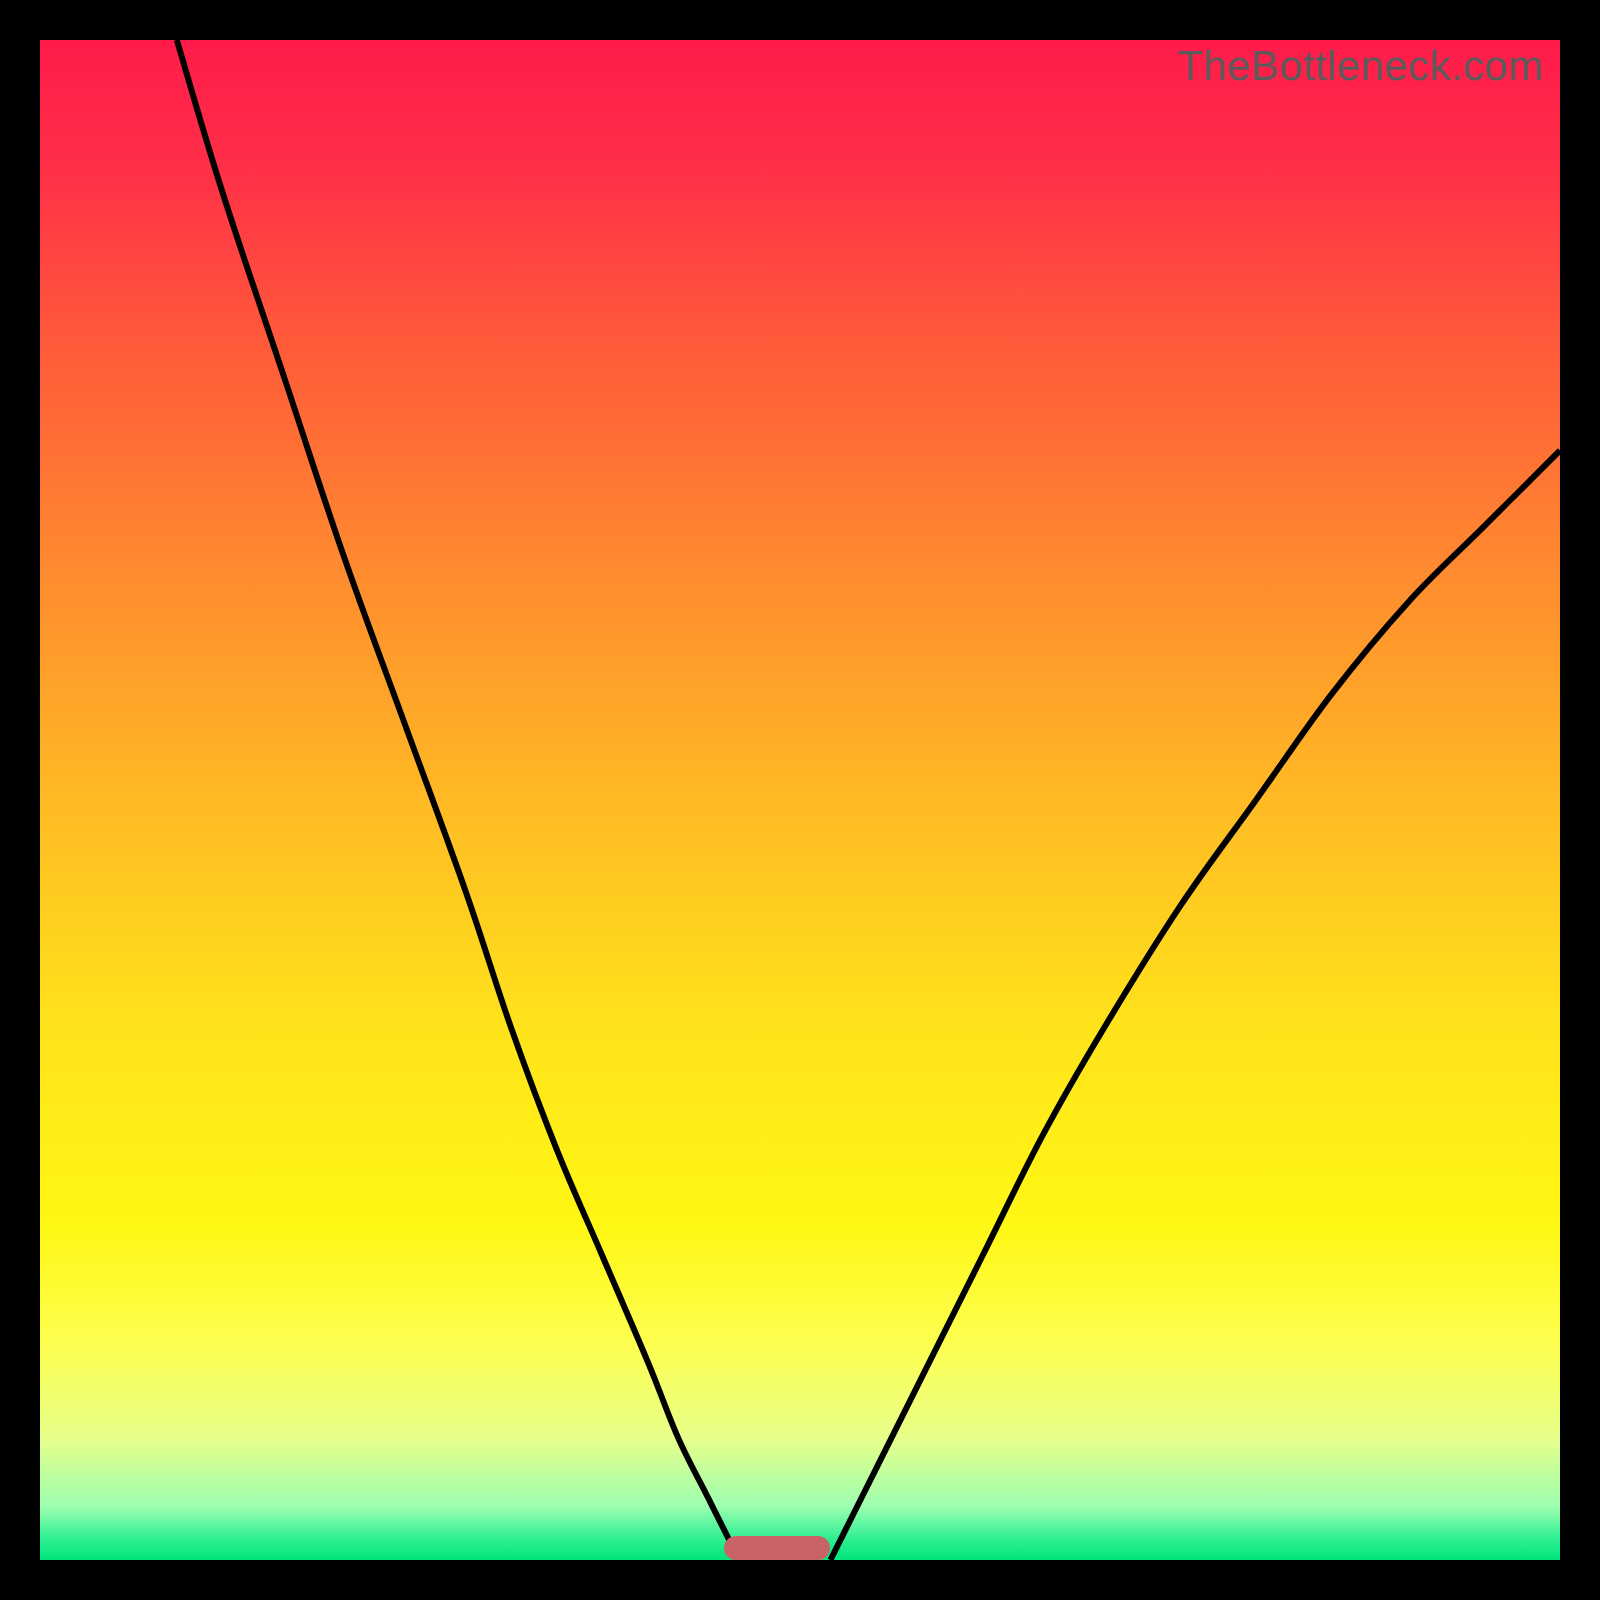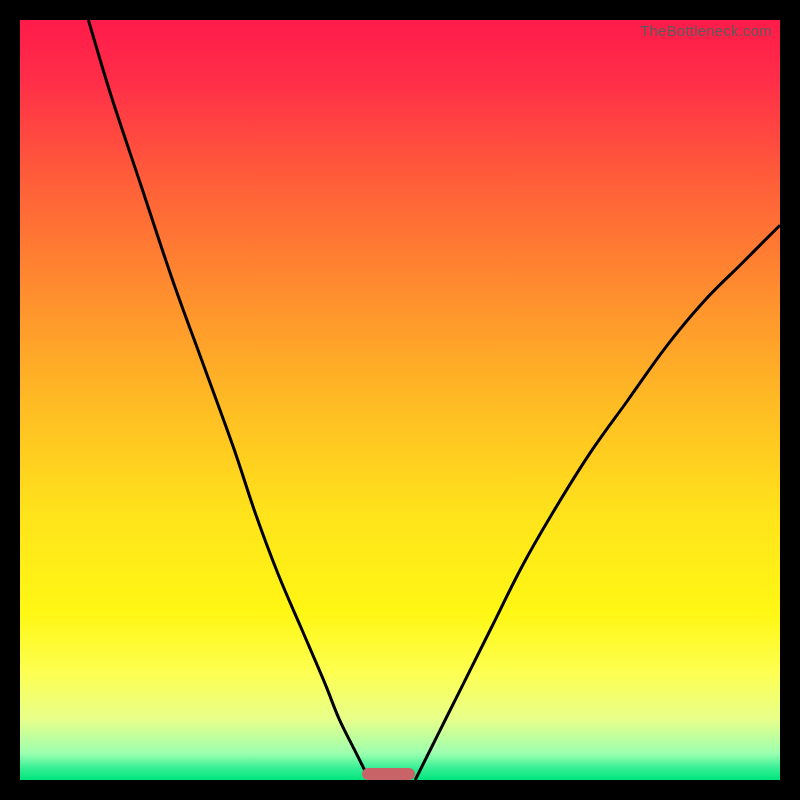--- a/index.html
+++ b/index.html
@@ -32,21 +32,21 @@
     left: 0;
     top: 0;
     width: 760px;
     height: 760px;
   }
   .watermark {
     position: absolute;
     top: 2px;
     right: 8px;
     color: #5b5b5b;
-    font-size: 15px;
+    font-size: 21px;
     font-weight: 500;
     letter-spacing: 0.2px;
   }
   svg.curves {
     position: absolute;
     left: 0;
     top: 0;
     width: 760px;
     height: 760px;
   }

